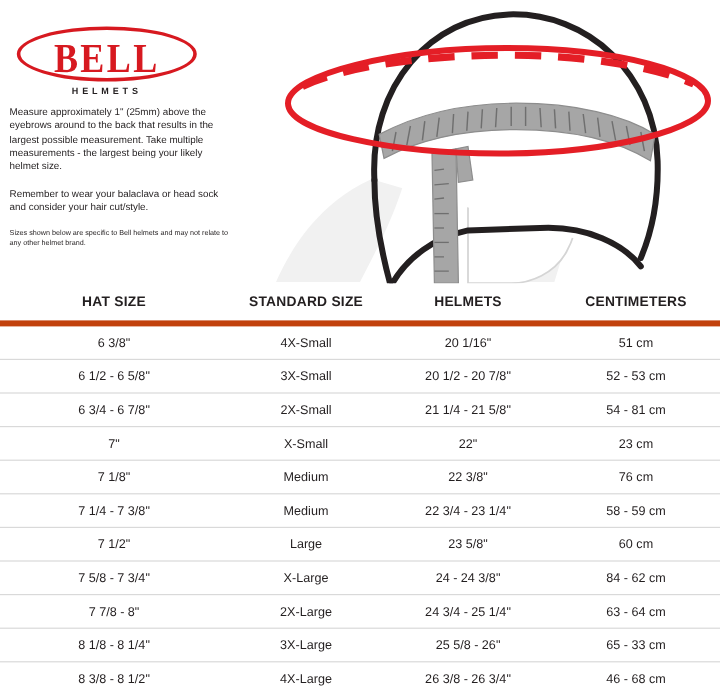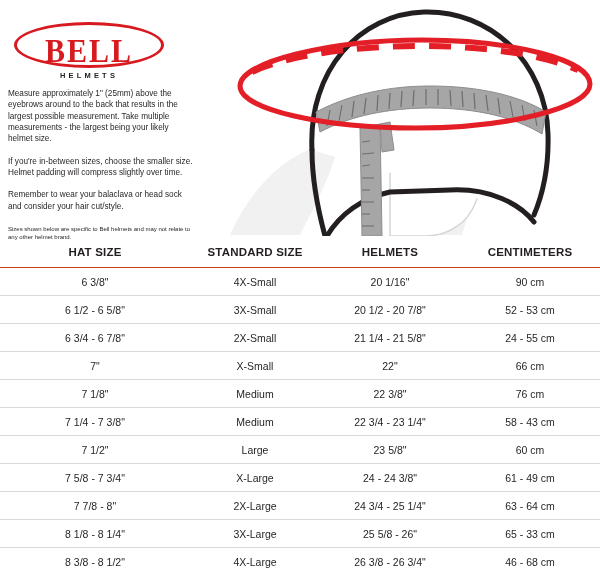--- a/index.html
+++ b/index.html
@@ -116,21 +116,21 @@
     letter-spacing: 0.2px;
   }
   table.size-table td {
     font-size: 10.5px;
     color: #231f20;
     padding: 7.5px 0;
     text-align: center;
     border-top: 1px solid #d9d9d9;
   }
   table.size-table tr.head-row th {
-    border-bottom: 1px solid #c2410c;
+    border-bottom: 5px solid #c2410c;
   }
   col.c1 { width: 190px; }
   col.c2 { width: 130px; }
   col.c3 { width: 140px; }
   col.c4 { width: 140px; }
 </style>
 </head>
 <body>
 
 <div id="page">
@@ -192,21 +192,20 @@
 
     <div id="logo-block">
       <div class="bell-oval">
         <span class="bell-word">BELL</span>
       </div>
       <div class="helmets-word">HELMETS</div>
     </div>
 
     <div id="copy-block">
       <p>Measure approximately 1" (25mm) above the eyebrows around to the back that results in the largest possible measurement. Take multiple measurements - the largest being your likely helmet size.</p>
-      <p>If you're in-between sizes, choose the smaller size. Helmet padding will compress slightly over time.</p>
       <p>Remember to wear your balaclava or head sock and consider your hair cut/style.</p>
       <p class="fineprint">Sizes shown below are specific to Bell helmets and may not relate to any other helmet brand.</p>
     </div>
   </div>
 
   <div id="table-wrap">
     <table class="size-table">
       <colgroup>
         <col class="c1">
           <col class="c2">
@@ -219,63 +218,63 @@
           <th>STANDARD SIZE</th>
           <th>HELMETS</th>
           <th>CENTIMETERS</th>
         </tr>
       </thead>
       <tbody id="table-body">
           <tr>
             <td>6 3/8"</td>
             <td>4X-Small</td>
             <td>20 1/16"</td>
-            <td>90 cm</td>
+            <td>51 cm</td>
           </tr>
           <tr>
             <td>6 1/2 - 6 5/8"</td>
             <td>3X-Small</td>
             <td>20 1/2 - 20 7/8"</td>
             <td>52 - 53 cm</td>
           </tr>
           <tr>
             <td>6 3/4 - 6 7/8"</td>
             <td>2X-Small</td>
             <td>21 1/4 - 21 5/8"</td>
-            <td>24 - 55 cm</td>
+            <td>54 - 81 cm</td>
           </tr>
           <tr>
             <td>7"</td>
             <td>X-Small</td>
             <td>22"</td>
-            <td>66 cm</td>
+            <td>23 cm</td>
           </tr>
           <tr>
             <td>7 1/8"</td>
             <td>Medium</td>
             <td>22 3/8"</td>
             <td>76 cm</td>
           </tr>
           <tr>
             <td>7 1/4 - 7 3/8"</td>
             <td>Medium</td>
             <td>22 3/4 - 23 1/4"</td>
-            <td>58 - 43 cm</td>
+            <td>58 - 59 cm</td>
           </tr>
           <tr>
             <td>7 1/2"</td>
             <td>Large</td>
             <td>23 5/8"</td>
             <td>60 cm</td>
           </tr>
           <tr>
             <td>7 5/8 - 7 3/4"</td>
             <td>X-Large</td>
             <td>24 - 24 3/8"</td>
-            <td>61 - 49 cm</td>
+            <td>84 - 62 cm</td>
           </tr>
           <tr>
             <td>7 7/8 - 8"</td>
             <td>2X-Large</td>
             <td>24 3/4 - 25 1/4"</td>
             <td>63 - 64 cm</td>
           </tr>
           <tr>
             <td>8 1/8 - 8 1/4"</td>
             <td>3X-Large</td>

